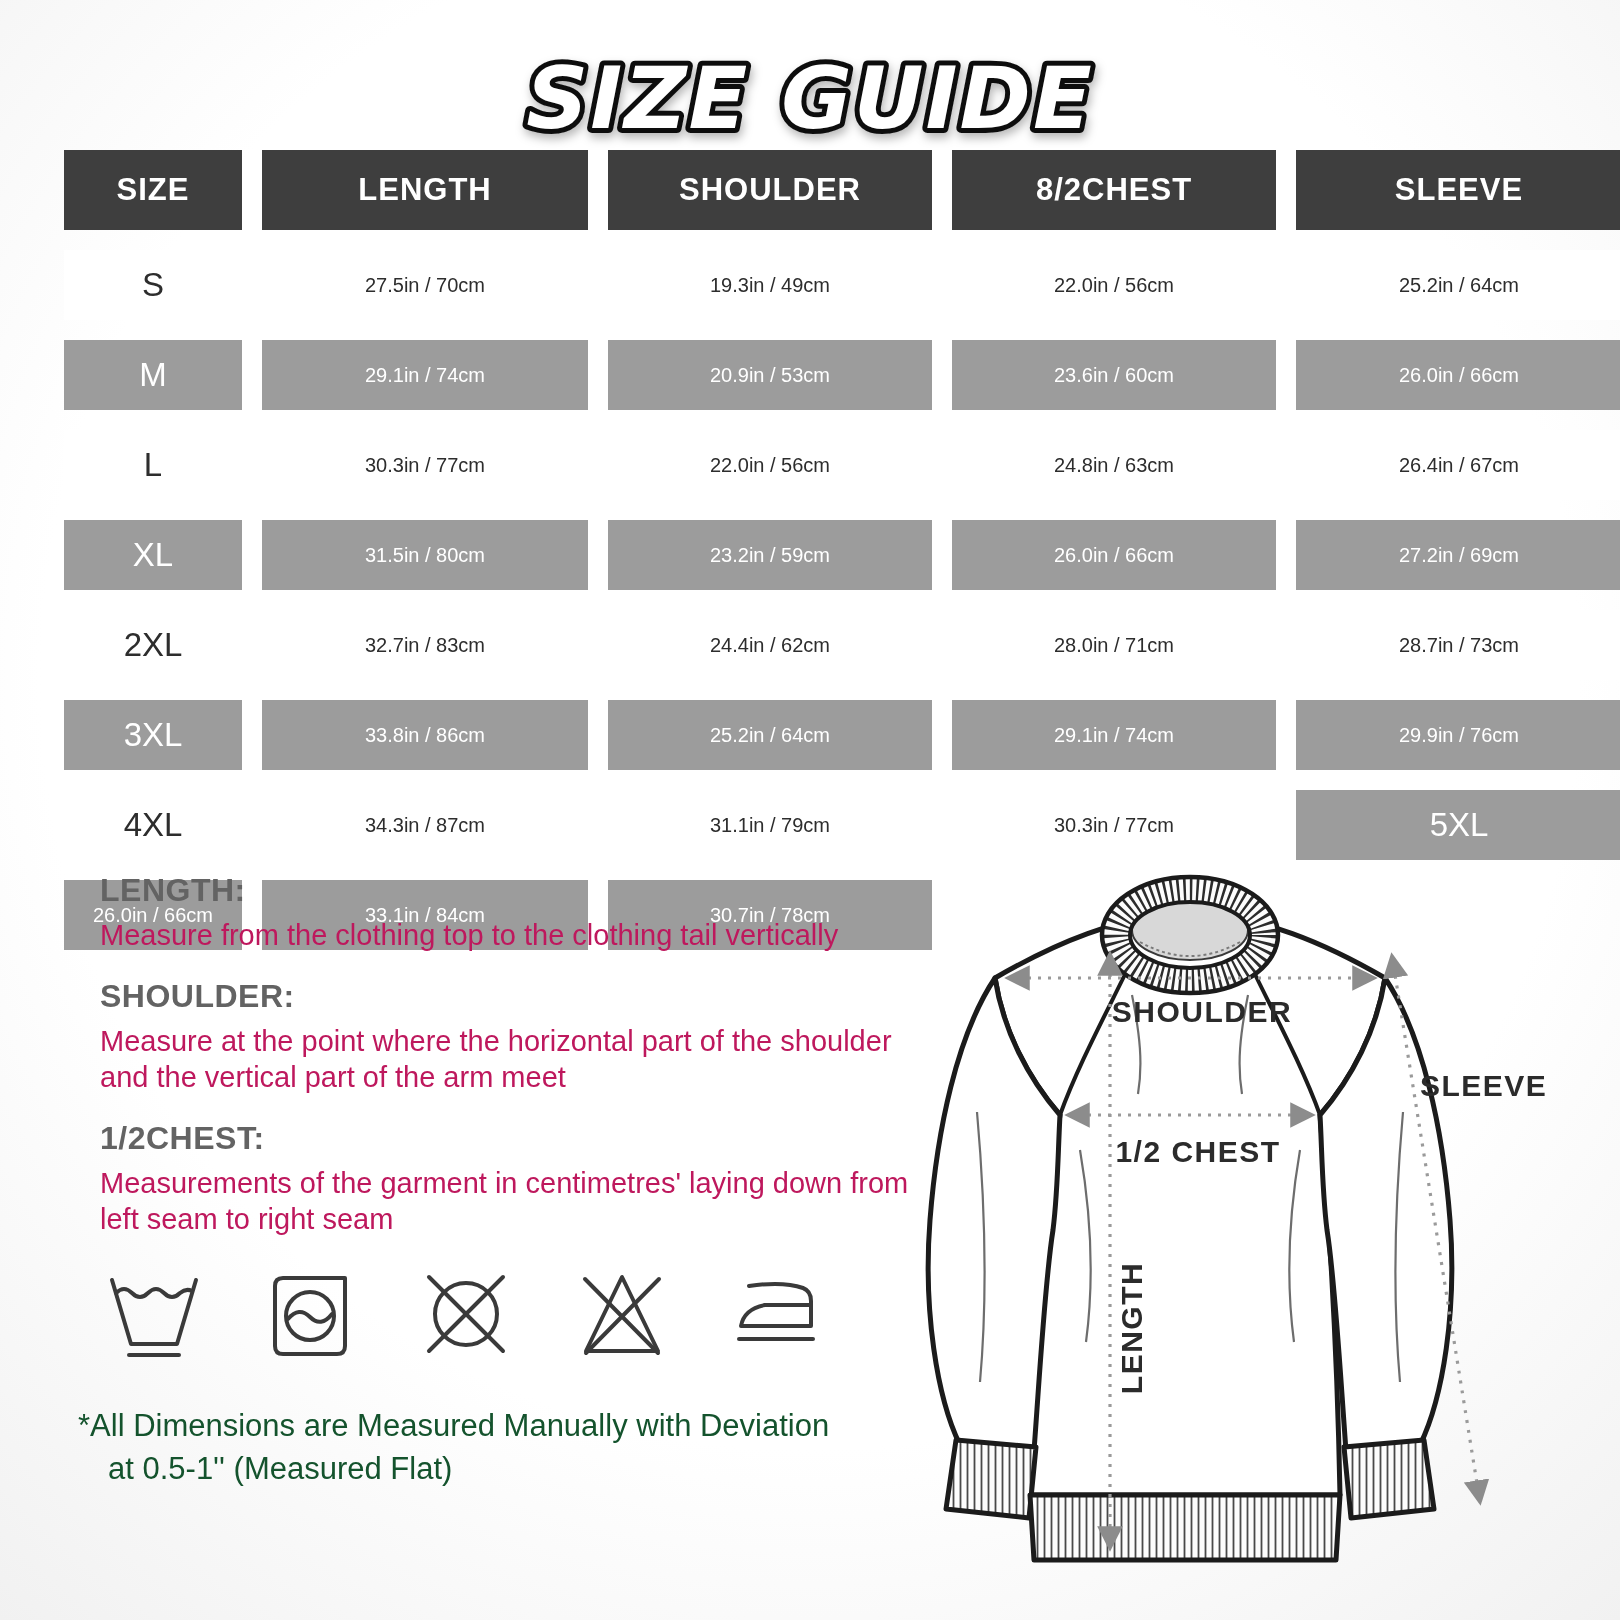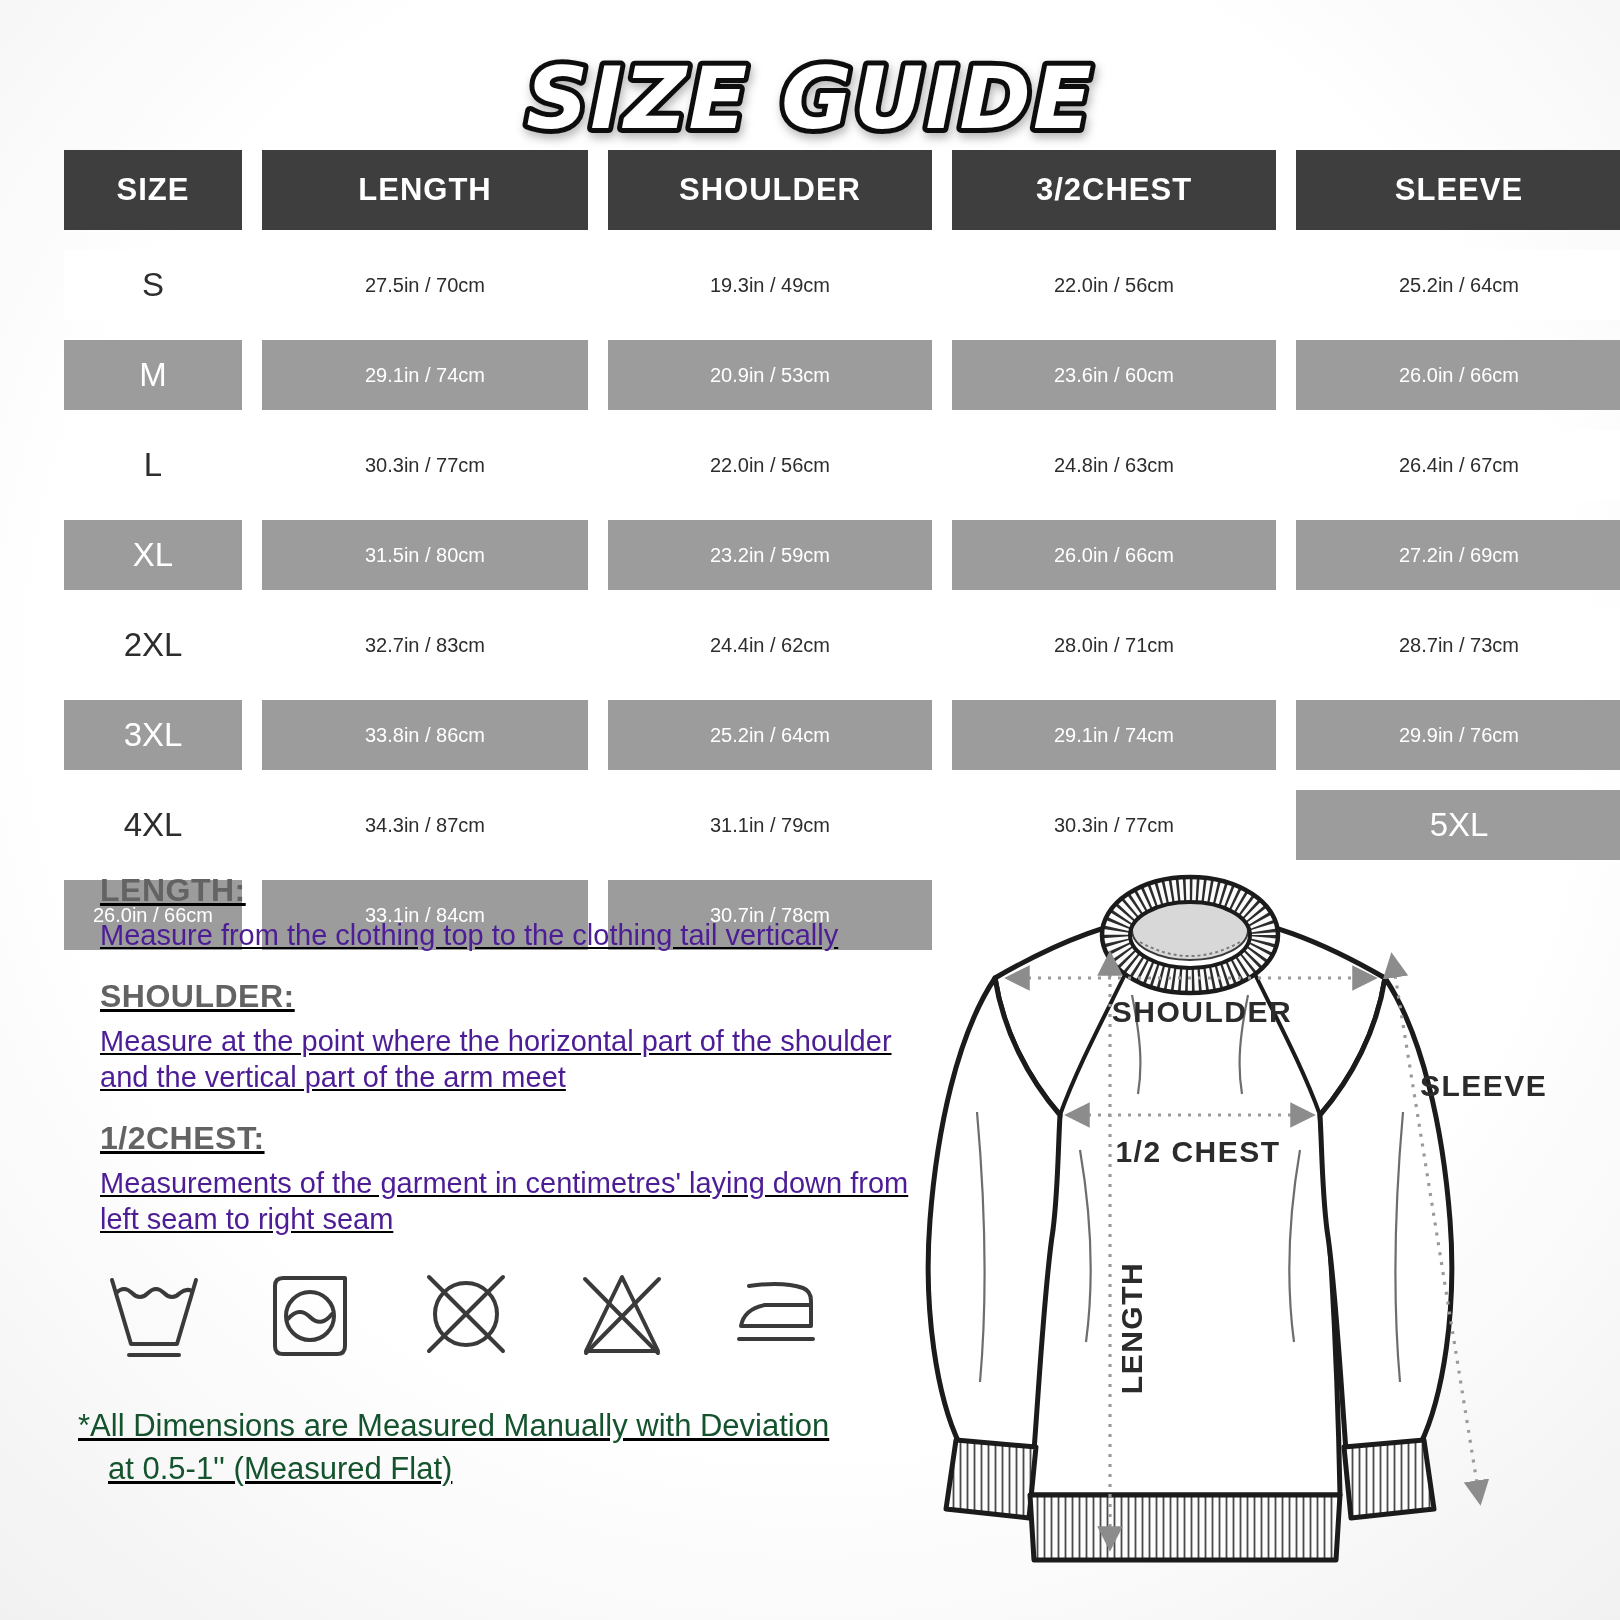--- a/index.html
+++ b/index.html
@@ -24,24 +24,24 @@
     grid-template-columns:178px 326px 324px 324px 326px;
     grid-template-rows:80px repeat(8,70px);
     gap:20px;
   }
   .cell{display:flex;align-items:center;justify-content:center;
     background:#ffffff;color:#2d2d2d;font-size:20px;white-space:nowrap;}
   .cell.head{background:#3e3e3e;color:#ffffff;font-weight:bold;font-size:31px;letter-spacing:1px;}
   .cell.shaded{background:#9c9c9c;color:#ffffff;}
   .cell.size{font-size:33px;}
   
-  .info{position:absolute;left:100px;top:872px;width:840px;text-decoration:underline;}
+  .info{position:absolute;left:100px;top:872px;width:840px;}
   .term{font-size:32px;font-weight:bold;color:#636363;letter-spacing:.5px;margin:24px 0 8px 0;}
   .term.first{margin-top:0;}
-  .desc{font-size:29px;color:#4c1d95;line-height:1.26;}
+  .desc{font-size:29px;color:#be185d;line-height:1.26;}
   .care-icons{display:flex;align-items:flex-end;gap:56px;margin:26px 0 0 4px;}
   .care-icons svg{display:block;}
   .footnote{margin-top:40px;margin-left:-22px;font-size:31px;color:#14532d;line-height:1.4;}
   .footnote .fn2{margin-left:30px;}
   
   .diagram{position:absolute;left:880px;top:850px;}
   .diagram text{
     font-family:"Liberation Sans",sans-serif;font-weight:bold;
     fill:#2b2b2b;letter-spacing:1.5px;
   }
@@ -57,21 +57,21 @@
       </filter>
     </defs>
     <text class="title-text" x="380" y="92" text-anchor="middle" filter="url(#tshadow)">SIZE GUIDE</text>
   </svg>
 </div>
 
 <div class="size-table">
     <div class="cell head">SIZE</div>
     <div class="cell head">LENGTH</div>
     <div class="cell head">SHOULDER</div>
-    <div class="cell head">3/2CHEST</div>
+    <div class="cell head">8/2CHEST</div>
     <div class="cell head">SLEEVE</div>
     <div class="cell size">S</div>
     <div class="cell">27.5in / 70cm</div>
     <div class="cell">19.3in / 49cm</div>
     <div class="cell">22.0in / 56cm</div>
     <div class="cell">25.2in / 64cm</div>
     <div class="cell size shaded">M</div>
     <div class="cell shaded">29.1in / 74cm</div>
     <div class="cell shaded">20.9in / 53cm</div>
     <div class="cell shaded">23.6in / 60cm</div>

